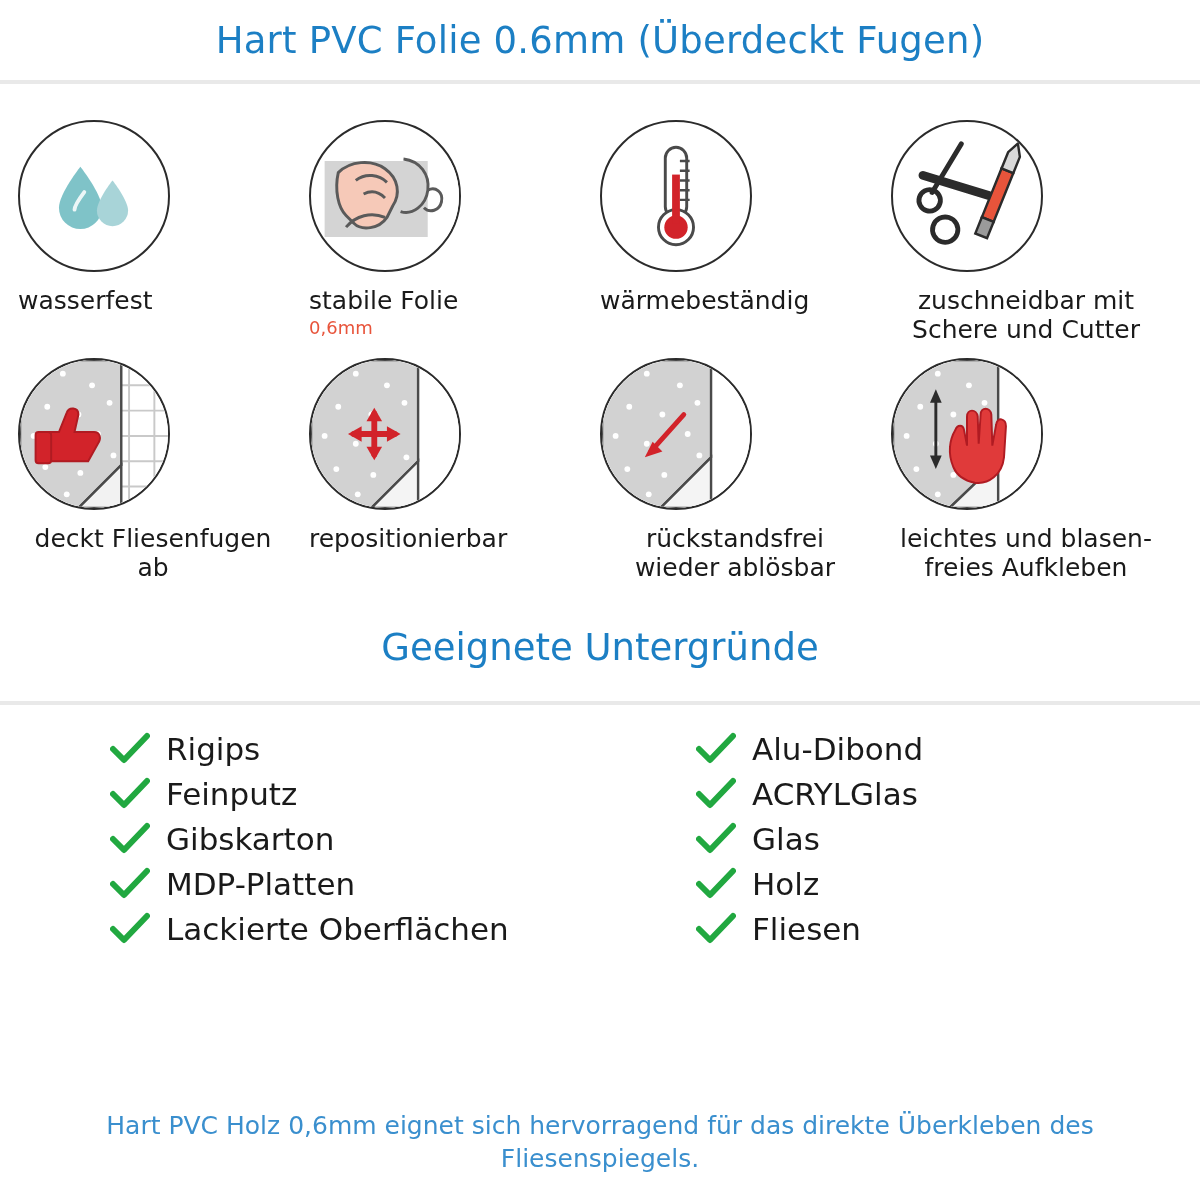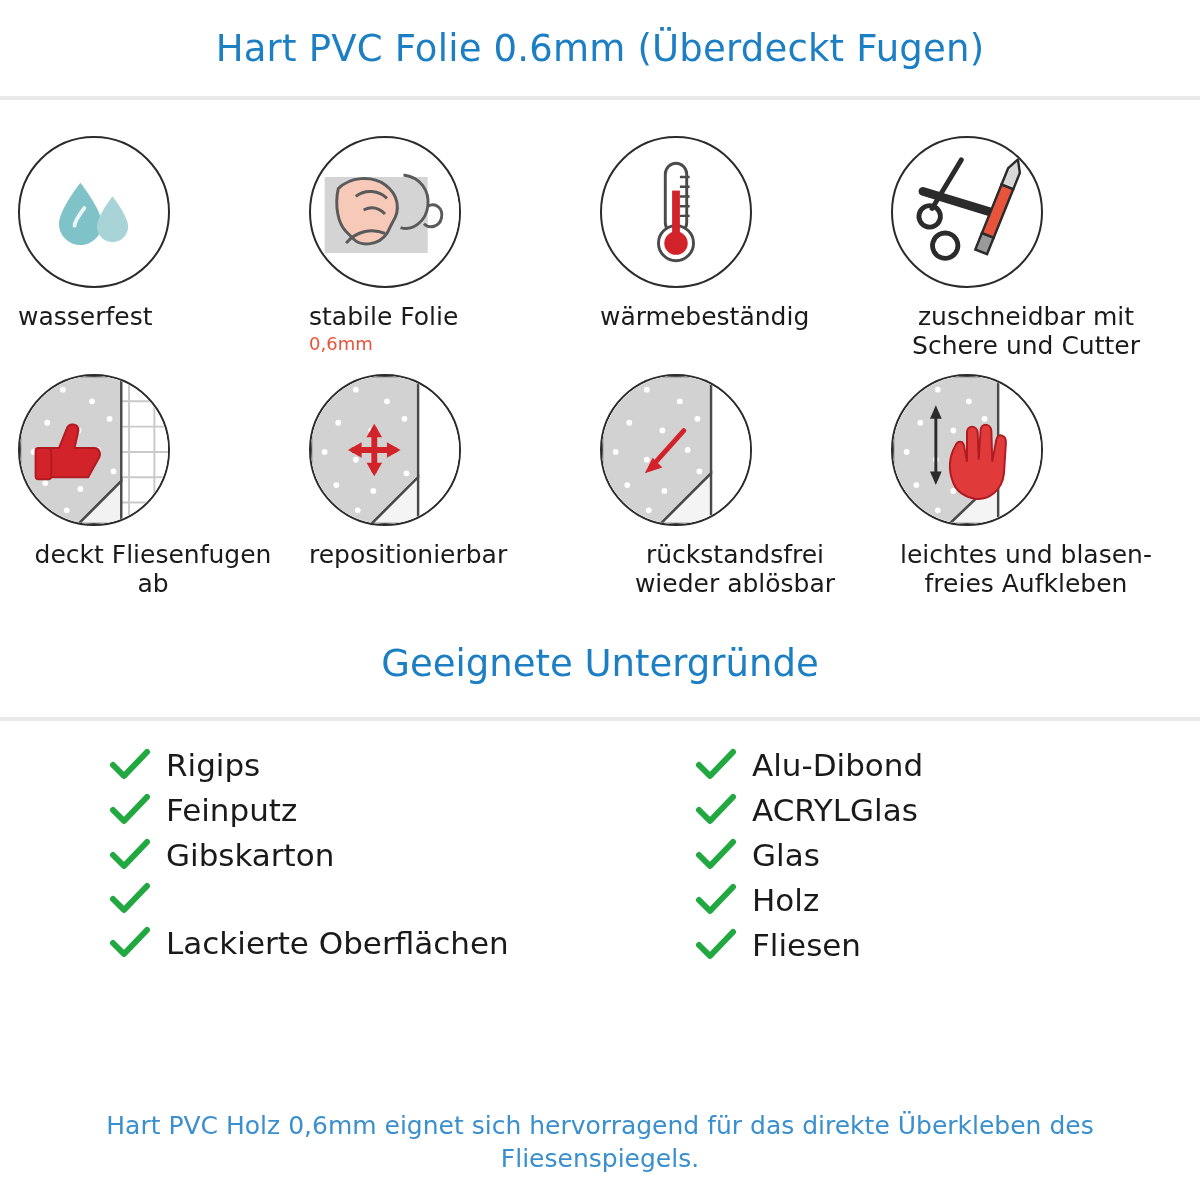--- a/index.html
+++ b/index.html
@@ -10,21 +10,21 @@
     font-family: "DejaVu Sans", "Liberation Sans", sans-serif;
   }
   .page {
     width: 1200px; height: 1200px;
     position: relative;
     overflow: hidden;
   }
 
   
   .header {
-    height: 100px;
+    height: 84px;
     display: flex;
     align-items: center;
     justify-content: center;
     border-bottom: 4px solid #e9e9e9;
   }
   .header h1 {
     margin: 0;
     font-size: 37px;
     font-weight: 400;
     color: #1c7fc4;
@@ -362,20 +362,21 @@
             </svg>
         </span>
         <span class="sub-label">Gibskarton</span>
       </div>
       <div class="sub-item">
         <span class="check">
           <svg width="40" height="34" viewBox="0 0 40 34">
               <path d="M3 17 L14 28 L37 4" fill="none" stroke="#21a840" stroke-width="6" stroke-linecap="round" stroke-linejoin="round"></path>
             </svg>
         </span>
+        <span class="sub-label">MDP-Platten</span>
       </div>
       <div class="sub-item">
         <span class="check">
           <svg width="40" height="34" viewBox="0 0 40 34">
               <path d="M3 17 L14 28 L37 4" fill="none" stroke="#21a840" stroke-width="6" stroke-linecap="round" stroke-linejoin="round"></path>
             </svg>
         </span>
         <span class="sub-label">Lackierte Oberflächen</span>
       </div>
     </div>

